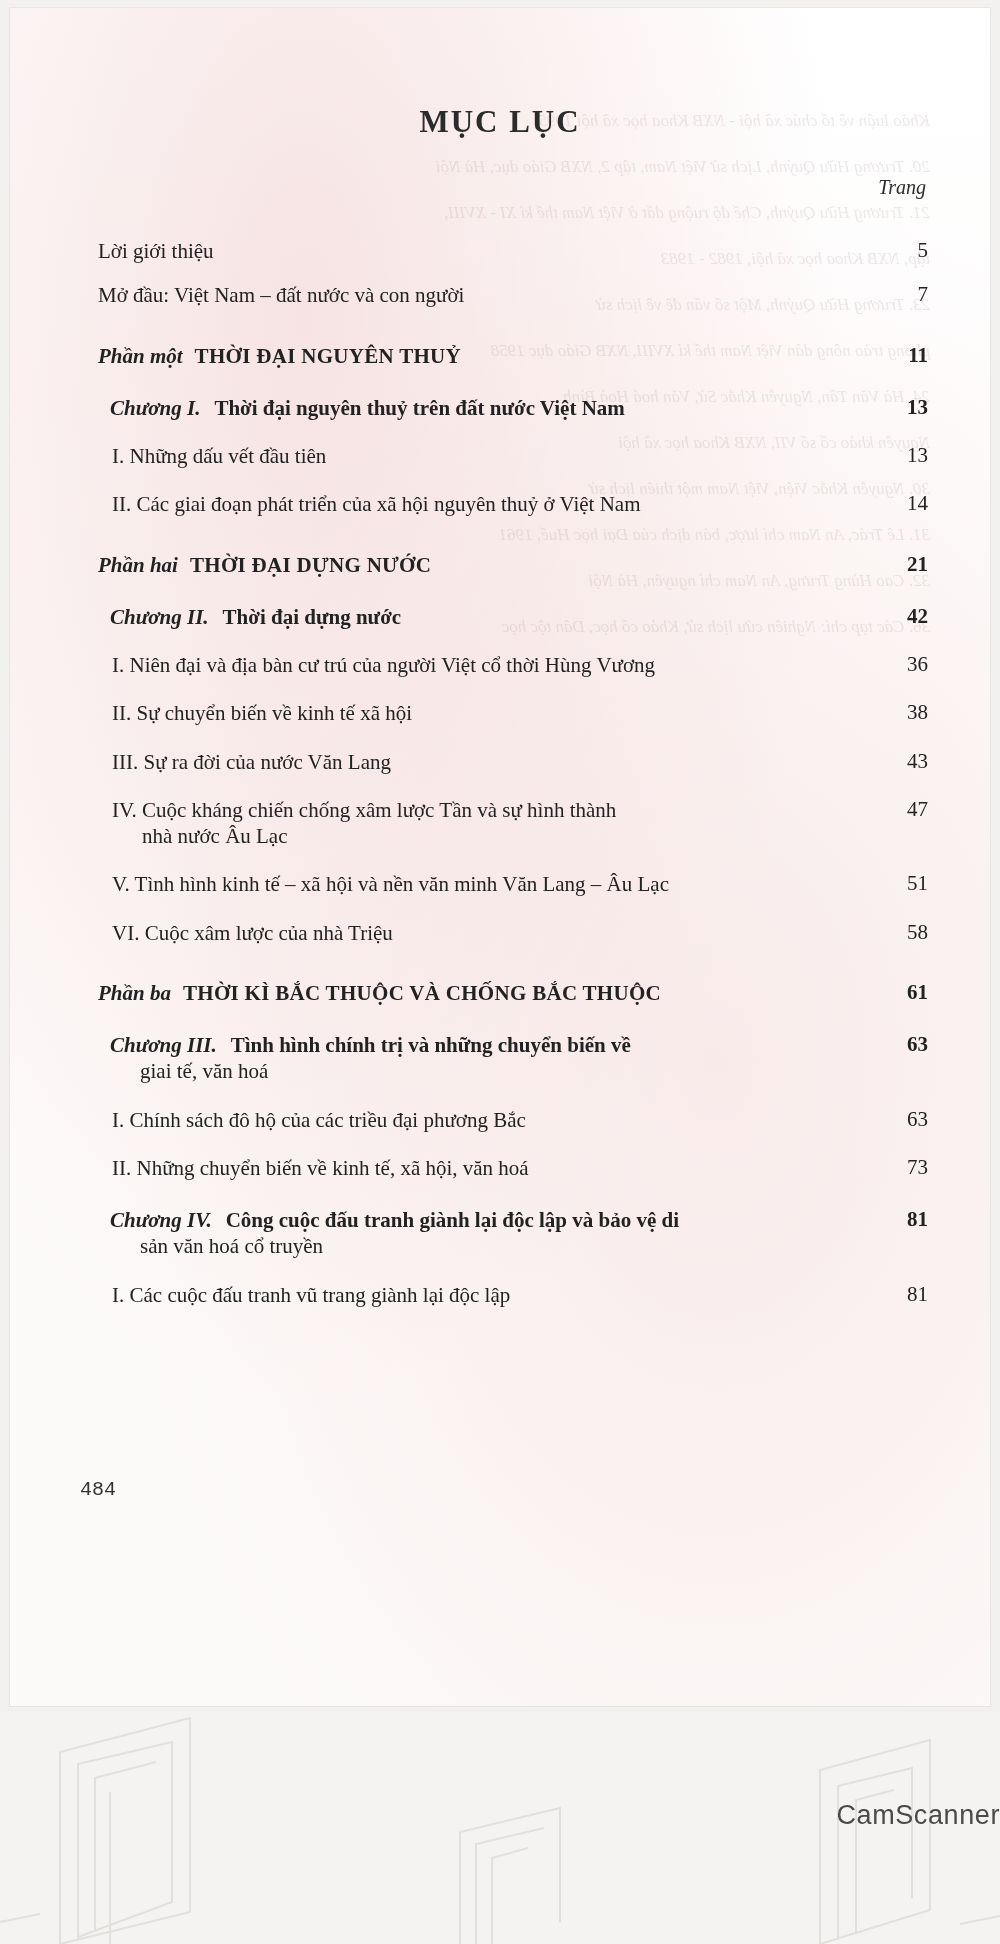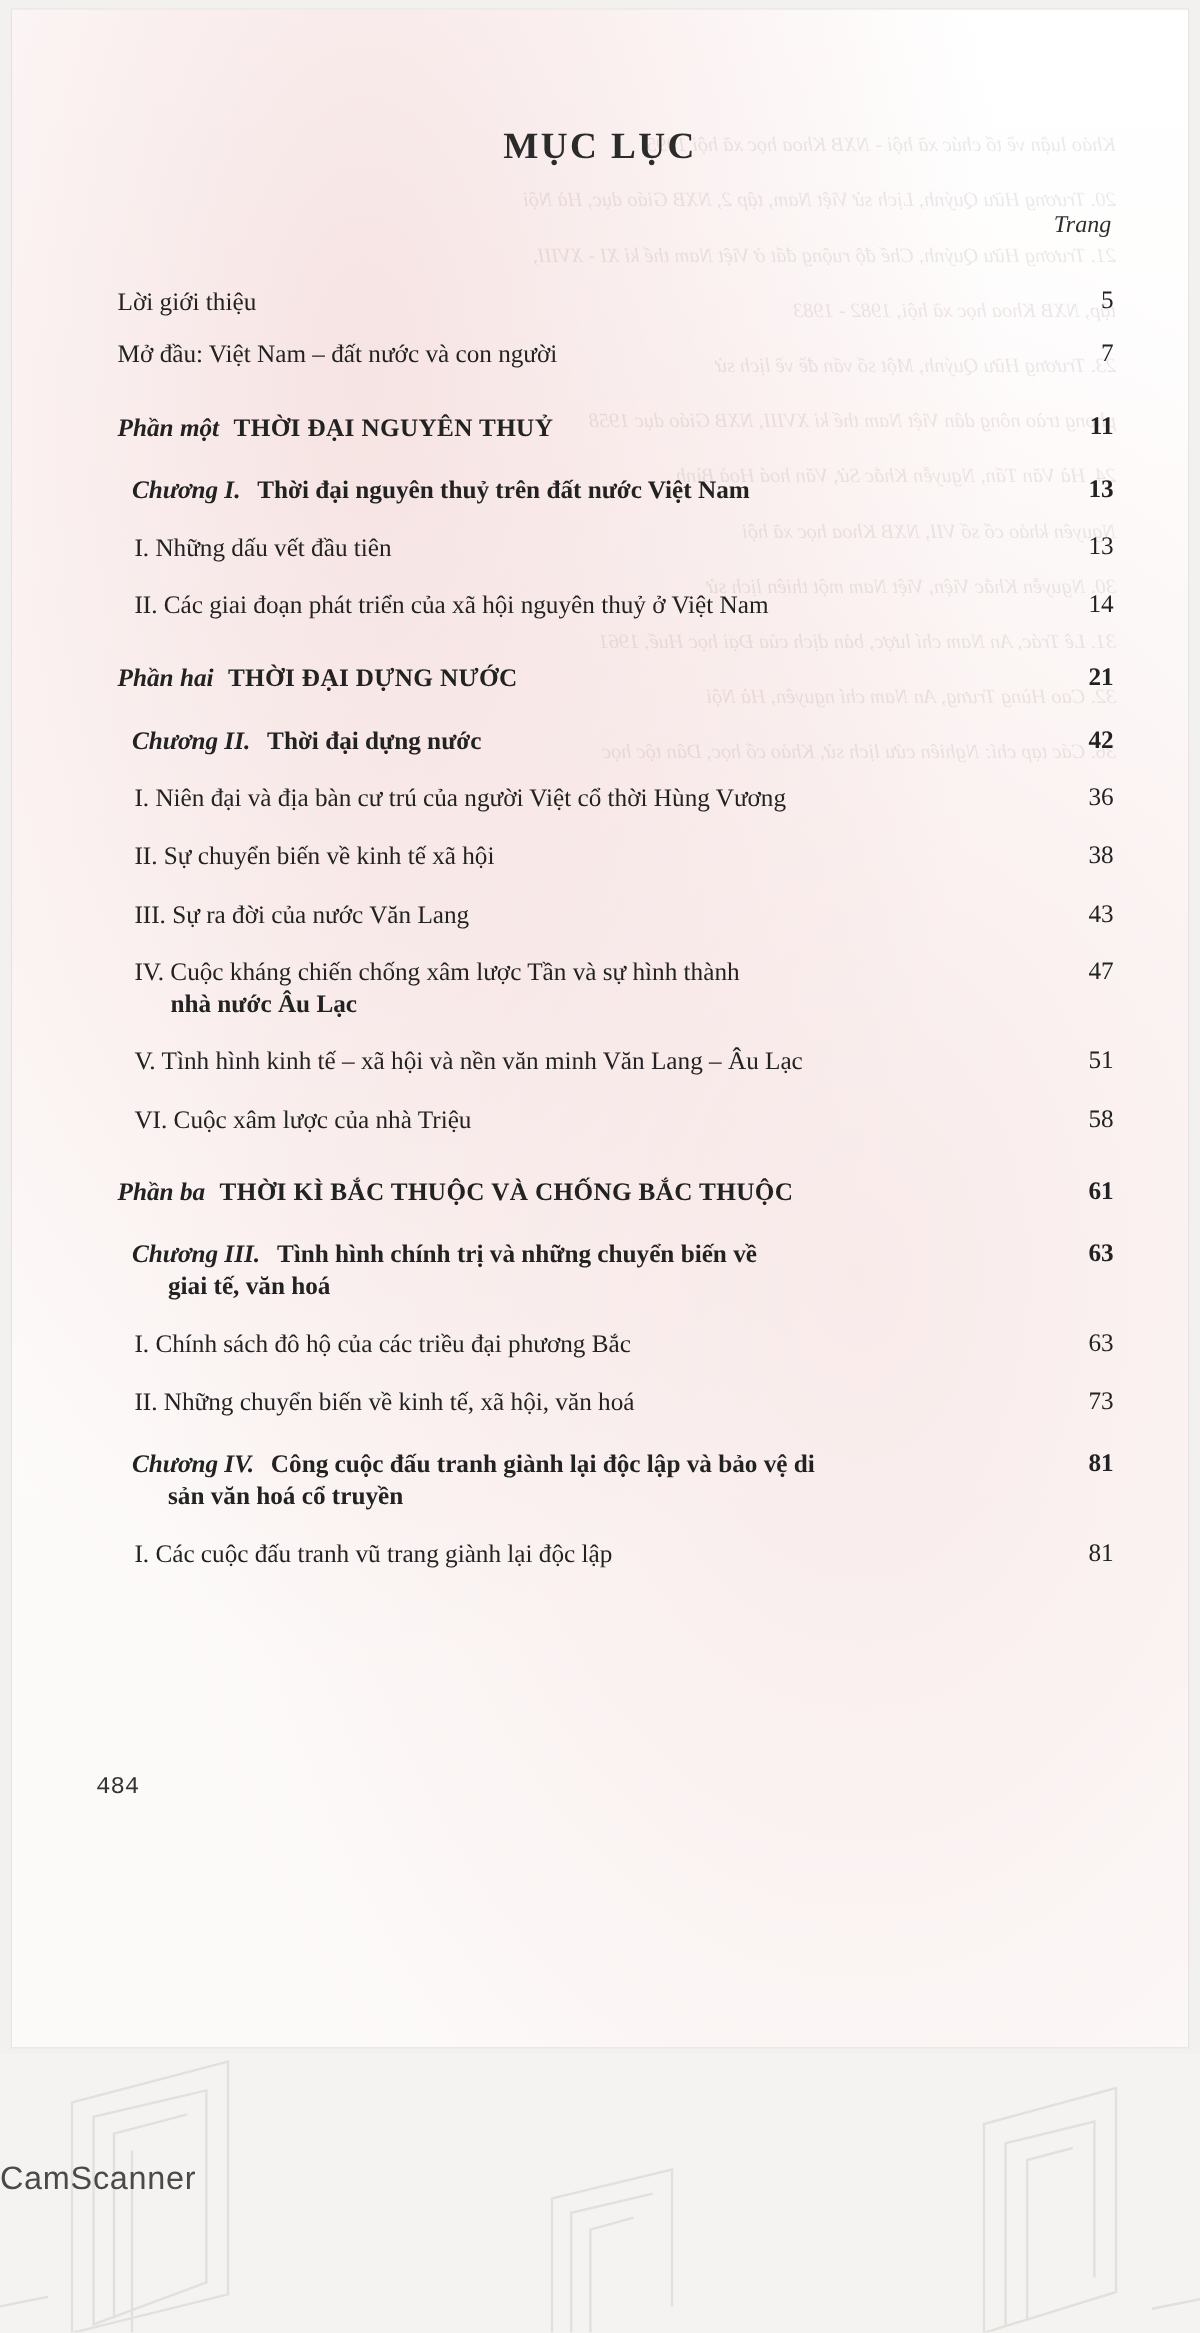--- a/index.html
+++ b/index.html
@@ -112,21 +112,21 @@
   }
   .chap-em {
     font-style: italic;
     font-weight: bold;
     margin-right: 14px;
   }
   .chap-txt { font-weight: bold; }
   .cont {
     display: block;
     padding-left: 30px;
-    font-weight: bold;
+    font-weight: normal;
   }
   .sec-txt { font-weight: normal; }
 
   .folio {
     position: absolute;
     left: 70px;
     top: 1470px;
     font-size: 20px;
     color: #333;
     font-family: Liberation Mono, monospace;
@@ -139,21 +139,21 @@
     top: 1712px;
     width: 1000px;
     height: 232px;
     background: #f4f3f1;
     overflow: hidden;
   }
   .footer .wm {
     position: absolute;
     left: 0; right: 0;
     top: 88px;
-    text-align: left;
+    text-align: right;
     font-size: 27px;
     color: #4a4a4a;
     letter-spacing: .6px;
     font-family: "Liberation Sans", sans-serif;
   }
   .footer svg { position: absolute; left: 0; top: 0; }
 </style>
 </head>
 <body>
 

